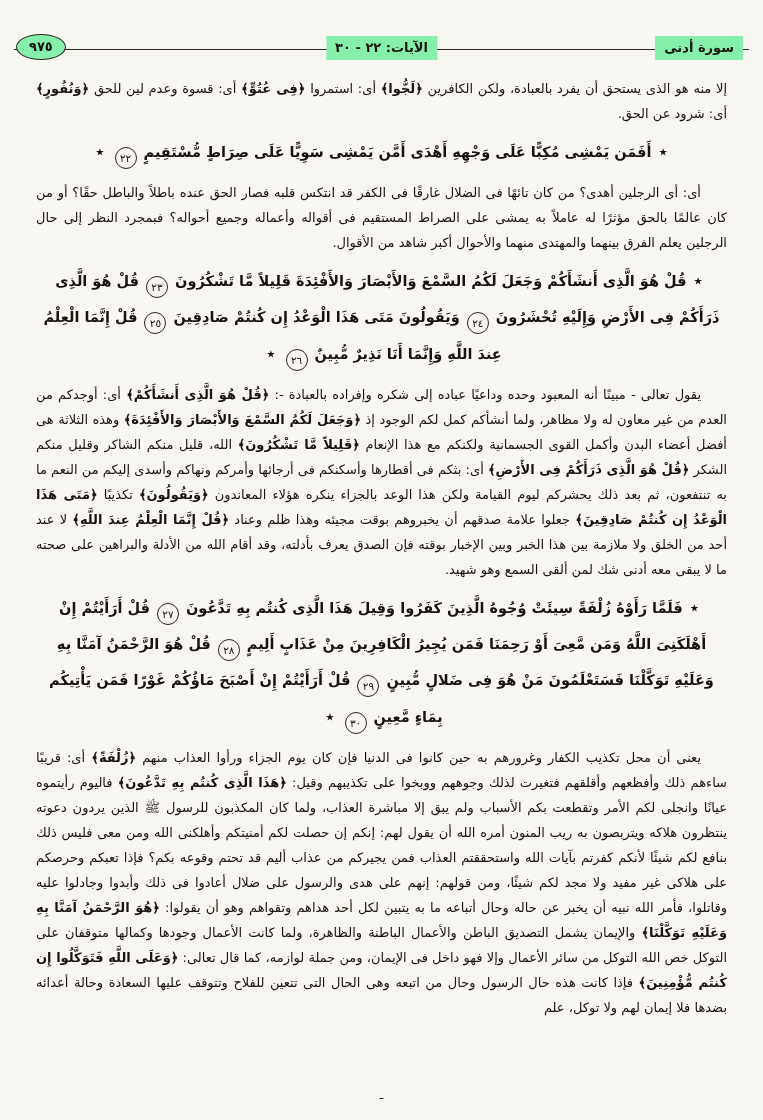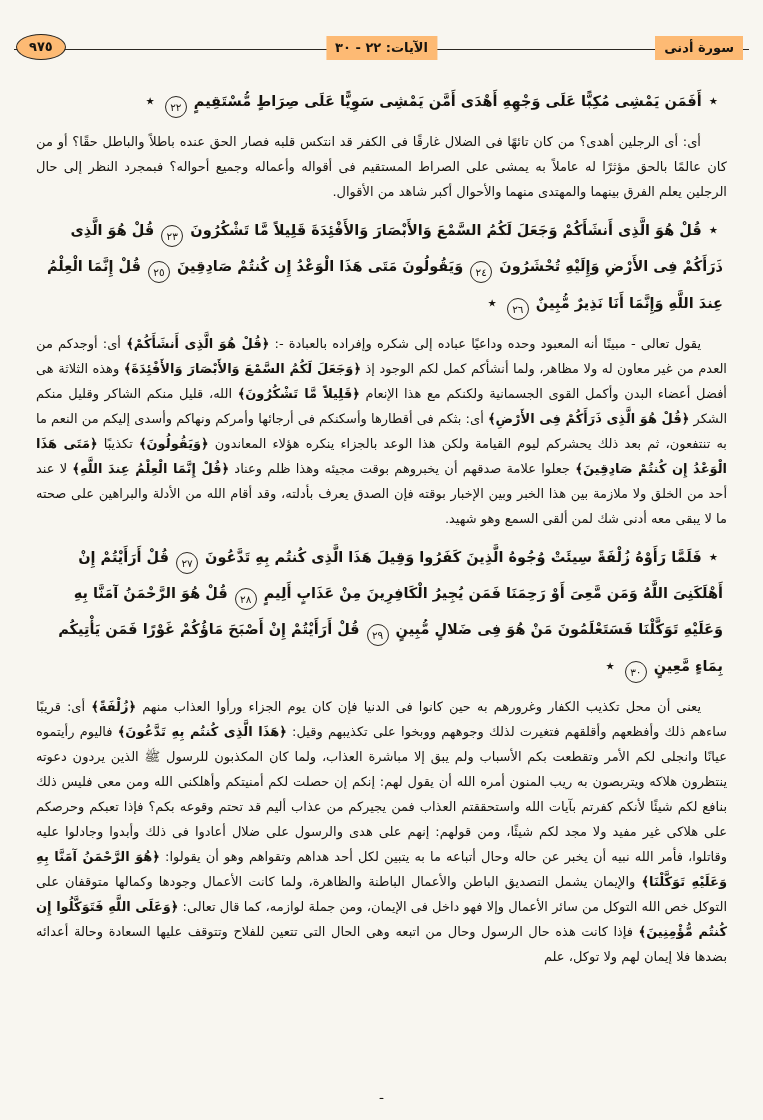--- a/index.html
+++ b/index.html
@@ -9,41 +9,41 @@
     margin:0 auto;
     background:#f8f6f0;
     font-family:"DejaVu Sans",sans-serif;
     color:#17140f;
     overflow:hidden;
     direction:rtl;
   }
   
   .hdr-band{position:absolute;top:36px;right:14px;left:14px;height:26px;}
   .hdr-rule{position:absolute;top:13px;right:0;left:0;border-top:1.5px solid #2b2722;}
-  .hdr-item{position:absolute;top:0;background:#fdba74;padding:1px 9px;font-size:13px;font-weight:bold;white-space:nowrap;line-height:22px;}
+  .hdr-item{position:absolute;top:0;background:#86efac;padding:1px 9px;font-size:13px;font-weight:bold;white-space:nowrap;line-height:22px;}
   .hdr-surah{right:6px;}
   .hdr-ayat{right:50%;transform:translateX(50%);text-align:center;}
   .hdr-pagenum{
     left:2px;top:-2px;
     border:1.5px solid #2b2722;border-radius:50%;
     padding:2px 12px;font-size:13px;line-height:20px;
   }
   
   .content{position:absolute;top:76px;right:36px;left:36px;bottom:40px;}
   .para{
     margin:0 0 7px 0;
     font-size:13px;line-height:25px;
     text-align:justify;
     text-indent:26px;
   }
   .para.first{text-indent:0;}
   .q{font-weight:bold;}
   
   .verses{
-    text-align:right;
+    text-align:center;
     font-weight:bold;
     font-size:14.5px;line-height:36px;
     margin:6px 4px 10px 4px;
   }
   .verses .txt{padding:0 2px;}
   .verses .num{
     display:inline-flex;align-items:center;justify-content:center;
     width:20px;height:20px;
     border:1.4px solid #2b2722;border-radius:50%;
     font-size:10.5px;font-weight:normal;line-height:1;
@@ -59,20 +59,21 @@
 <div class="page">
 
   <div class="hdr-band">
     <div class="hdr-rule"></div>
     <span class="hdr-item hdr-surah">سورة أدنى</span>
     <span class="hdr-item hdr-ayat">الآيات: ٢٢ - ٣٠</span>
     <span class="hdr-item hdr-pagenum">٩٧٥</span>
   </div>
 
   <div class="content">
+    <p class="para first">إلا منه هو الذى يستحق أن يفرد بالعبادة، ولكن الكافرين <span class="q">﴿لَجُّوا﴾</span> أى: استمروا <span class="q">﴿فِى عُتُوٍّ﴾</span> أى: قسوة وعدم لين للحق <span class="q">﴿وَنُفُورٍ﴾</span> أى: شرود عن الحق.</p>
 
     <div class="verses"><span class="orn">٭</span><span class="txt">أَفَمَن يَمْشِى مُكِبًّا عَلَى وَجْهِهِ أَهْدَى أَمَّن يَمْشِى سَوِيًّا عَلَى صِرَاطٍ مُّسْتَقِيمٍ</span><span class="num">٢٢</span><span class="orn">٭</span></div>
 
     <p class="para">أى: أى الرجلين أهدى؟ من كان تائهًا فى الضلال غارقًا فى الكفر قد انتكس قلبه فصار الحق عنده باطلاً والباطل حقًا؟ أو من كان عالمًا بالحق مؤثرًا له عاملاً به يمشى على الصراط المستقيم فى أقواله وأعماله وجميع أحواله؟ فبمجرد النظر إلى حال الرجلين يعلم الفرق بينهما والمهتدى منهما والأحوال أكبر شاهد من الأقوال.</p>
 
     <div class="verses"><span class="orn">٭</span><span class="txt">قُلْ هُوَ الَّذِى أَنشَأَكُمْ وَجَعَلَ لَكُمُ السَّمْعَ وَالأَبْصَارَ وَالأَفْئِدَةَ قَلِيلاً مَّا تَشْكُرُونَ</span><span class="num">٢٣</span><span class="txt">قُلْ هُوَ الَّذِى ذَرَأَكُمْ فِى الأَرْضِ وَإِلَيْهِ تُحْشَرُونَ</span><span class="num">٢٤</span><span class="txt">وَيَقُولُونَ مَتَى هَذَا الْوَعْدُ إِن كُنتُمْ صَادِقِينَ</span><span class="num">٢٥</span><span class="txt">قُلْ إِنَّمَا الْعِلْمُ عِندَ اللَّهِ وَإِنَّمَا أَنَا نَذِيرٌ مُّبِينٌ</span><span class="num">٢٦</span><span class="orn">٭</span></div>
 
     <p class="para">يقول تعالى - مبينًا أنه المعبود وحده وداعيًا عباده إلى شكره وإفراده بالعبادة -: <span class="q">﴿قُلْ هُوَ الَّذِى أَنشَأَكُمْ﴾</span> أى: أوجدكم من العدم من غير معاون له ولا مظاهر، ولما أنشأكم كمل لكم الوجود إذ <span class="q">﴿وَجَعَلَ لَكُمُ السَّمْعَ وَالأَبْصَارَ وَالأَفْئِدَةَ﴾</span> وهذه الثلاثة هى أفضل أعضاء البدن وأكمل القوى الجسمانية ولكنكم مع هذا الإنعام <span class="q">﴿قَلِيلاً مَّا تَشْكُرُونَ﴾</span> الله، قليل منكم الشاكر وقليل منكم الشكر <span class="q">﴿قُلْ هُوَ الَّذِى ذَرَأَكُمْ فِى الأَرْضِ﴾</span> أى: بثكم فى أقطارها وأسكنكم فى أرجائها وأمركم ونهاكم وأسدى إليكم من النعم ما به تنتفعون، ثم بعد ذلك يحشركم ليوم القيامة ولكن هذا الوعد بالجزاء ينكره هؤلاء المعاندون <span class="q">﴿وَيَقُولُونَ﴾</span> تكذيبًا <span class="q">﴿مَتَى هَذَا الْوَعْدُ إِن كُنتُمْ صَادِقِينَ﴾</span> جعلوا علامة صدقهم أن يخبروهم بوقت مجيئه وهذا ظلم وعناد <span class="q">﴿قُلْ إِنَّمَا الْعِلْمُ عِندَ اللَّهِ﴾</span> لا عند أحد من الخلق ولا ملازمة بين هذا الخبر وبين الإخبار بوقته فإن الصدق يعرف بأدلته، وقد أقام الله من الأدلة والبراهين على صحته ما لا يبقى معه أدنى شك لمن ألقى السمع وهو شهيد.</p>
 
     <div class="verses"><span class="orn">٭</span><span class="txt">فَلَمَّا رَأَوْهُ زُلْفَةً سِيئَتْ وُجُوهُ الَّذِينَ كَفَرُوا وَقِيلَ هَذَا الَّذِى كُنتُم بِهِ تَدَّعُونَ</span><span class="num">٢٧</span><span class="txt">قُلْ أَرَأَيْتُمْ إِنْ أَهْلَكَنِىَ اللَّهُ وَمَن مَّعِىَ أَوْ رَحِمَنَا فَمَن يُجِيرُ الْكَافِرِينَ مِنْ عَذَابٍ أَلِيمٍ</span><span class="num">٢٨</span><span class="txt">قُلْ هُوَ الرَّحْمَنُ آمَنَّا بِهِ وَعَلَيْهِ تَوَكَّلْنَا فَسَتَعْلَمُونَ مَنْ هُوَ فِى ضَلالٍ مُّبِينٍ</span><span class="num">٢٩</span><span class="txt">قُلْ أَرَأَيْتُمْ إِنْ أَصْبَحَ مَاؤُكُمْ غَوْرًا فَمَن يَأْتِيكُم بِمَاءٍ مَّعِينٍ</span><span class="num">٣٠</span><span class="orn">٭</span></div>

